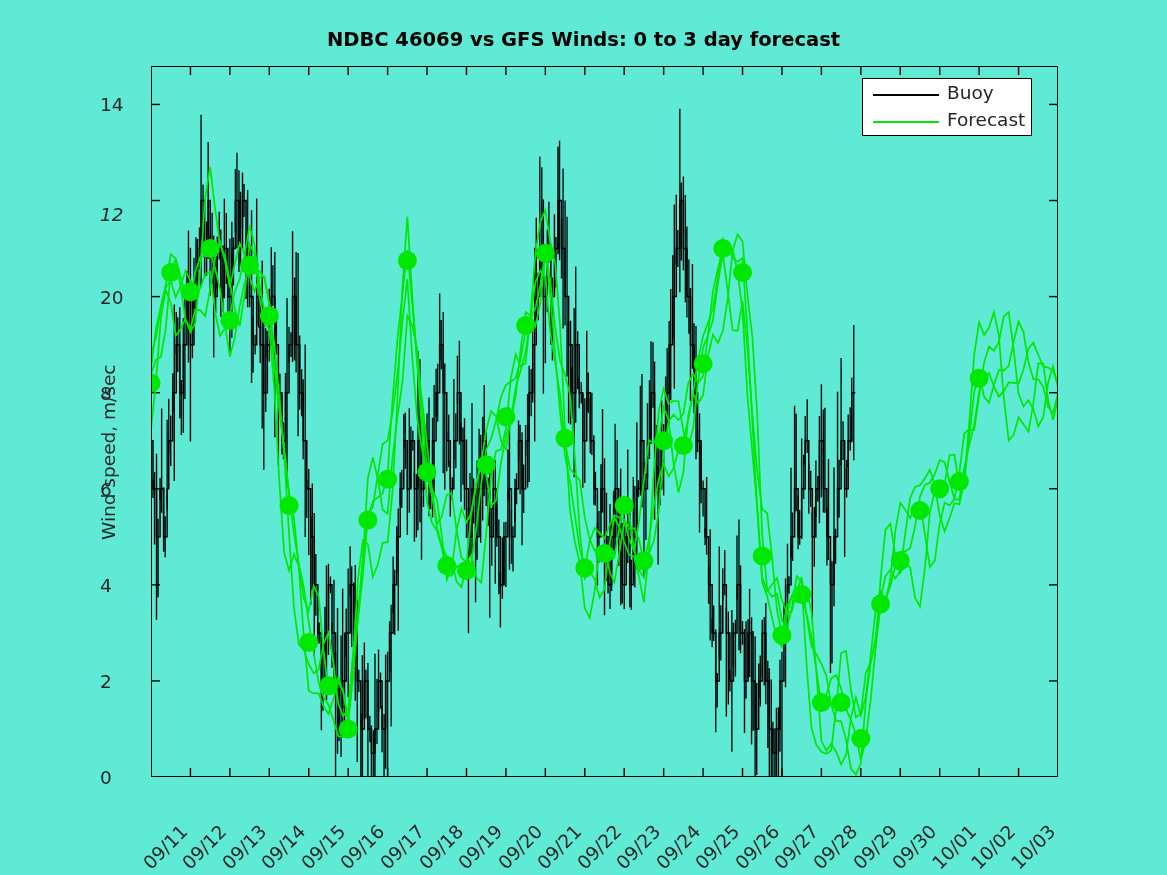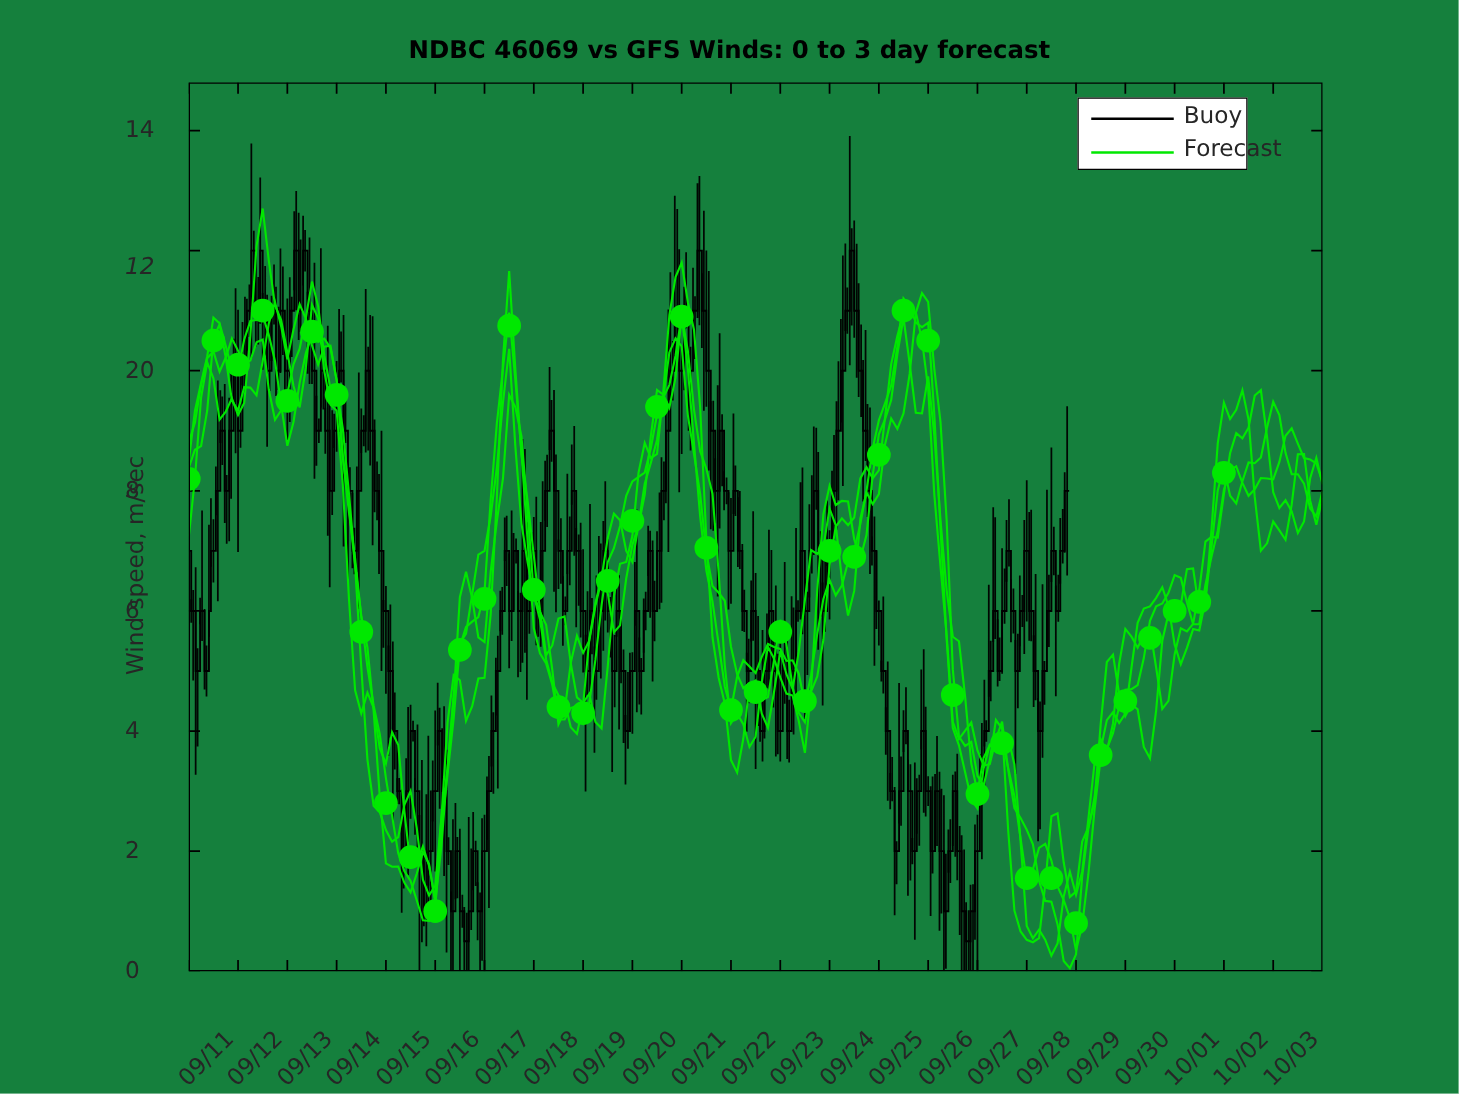--- a/index.html
+++ b/index.html
@@ -1,17 +1,17 @@
 <!DOCTYPE html>
 <html><head>
 <meta charset="utf-8">
 <style>
   html,body{margin:0;padding:0;background:#ffffff;}
   body{width:1167px;height:875px;overflow:hidden;font-family:"DejaVu Sans","Liberation Sans",sans-serif;}
-  #root{position:relative;width:1167px;height:875px;background:#15803d;}
+  #root{position:relative;width:1167px;height:875px;background:#5eead4;}
   #title{
     position:absolute; left:0; top:28px; width:1167px; text-align:center;
     font-size:19.5px; font-weight:bold; color:#000; letter-spacing:0px;
   }
   #plotwrap{position:absolute; left:151px; top:66px; width:907px; height:711px;}
   #axesframe{position:absolute; inset:0; border:1.6px solid #000; box-sizing:border-box;}
   #svgplot{position:absolute; left:0; top:0; width:907px; height:711px;}
   #ylabel{
     position:absolute; left:98px; top:540px; color:#262626; font-size:18.5px;
     white-space:nowrap; transform-origin:0 0; transform:rotate(-90deg);
@@ -20,21 +20,21 @@
     position:absolute; right:0; color:#262626; font-size:18.5px; text-align:left;
     width:40px; transform:translateY(-50%);
   }
   #yticks{position:absolute; left:96px; top:66px; width:44px; height:711px;}
   .xtick-label{
     position:absolute; top:0; left:0; color:#262626; font-size:18.5px; white-space:nowrap;
     transform-origin:100% 0%; transform:rotate(-45deg) translate(-100%,0);
   }
   #xticks{position:absolute; left:151px; top:783px; width:907px; height:90px;}
   #legend{
-    position:absolute; left:862px; top:78px; width:136px; height:58px;
+    position:absolute; left:862px; top:78px; width:170px; height:58px;
     border:1.4px solid #000; background:#fff; box-sizing:border-box;
   }
   .legrow{position:absolute; left:0; width:170px; height:29px;}
   .legline{position:absolute; left:10px; top:14px; width:66px; height:0;border-top-width:2px;border-top-style:solid;}
   .legtxt{position:absolute; left:84px; top:2px; font-size:18.5px; color:#262626;}
 </style>
 </head>
 <body>
 
 <div id="root">

